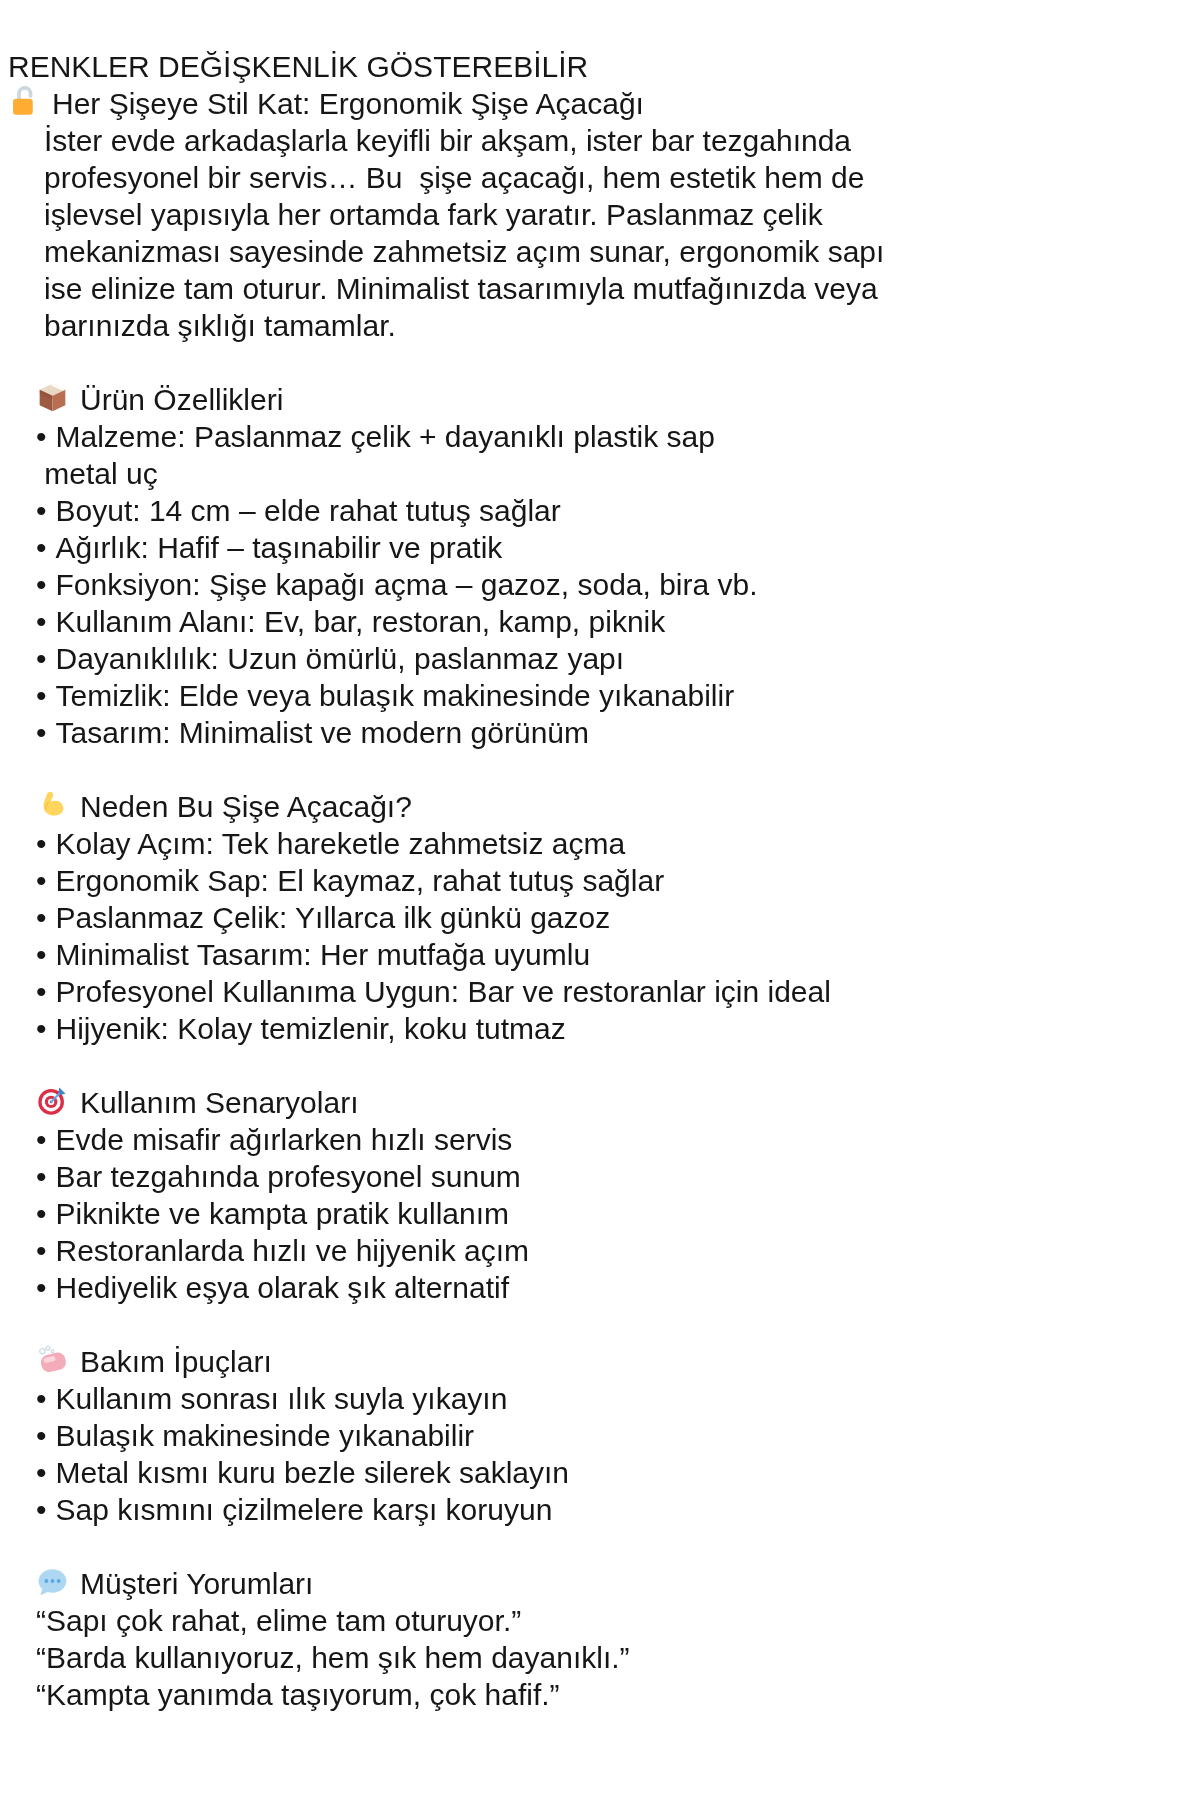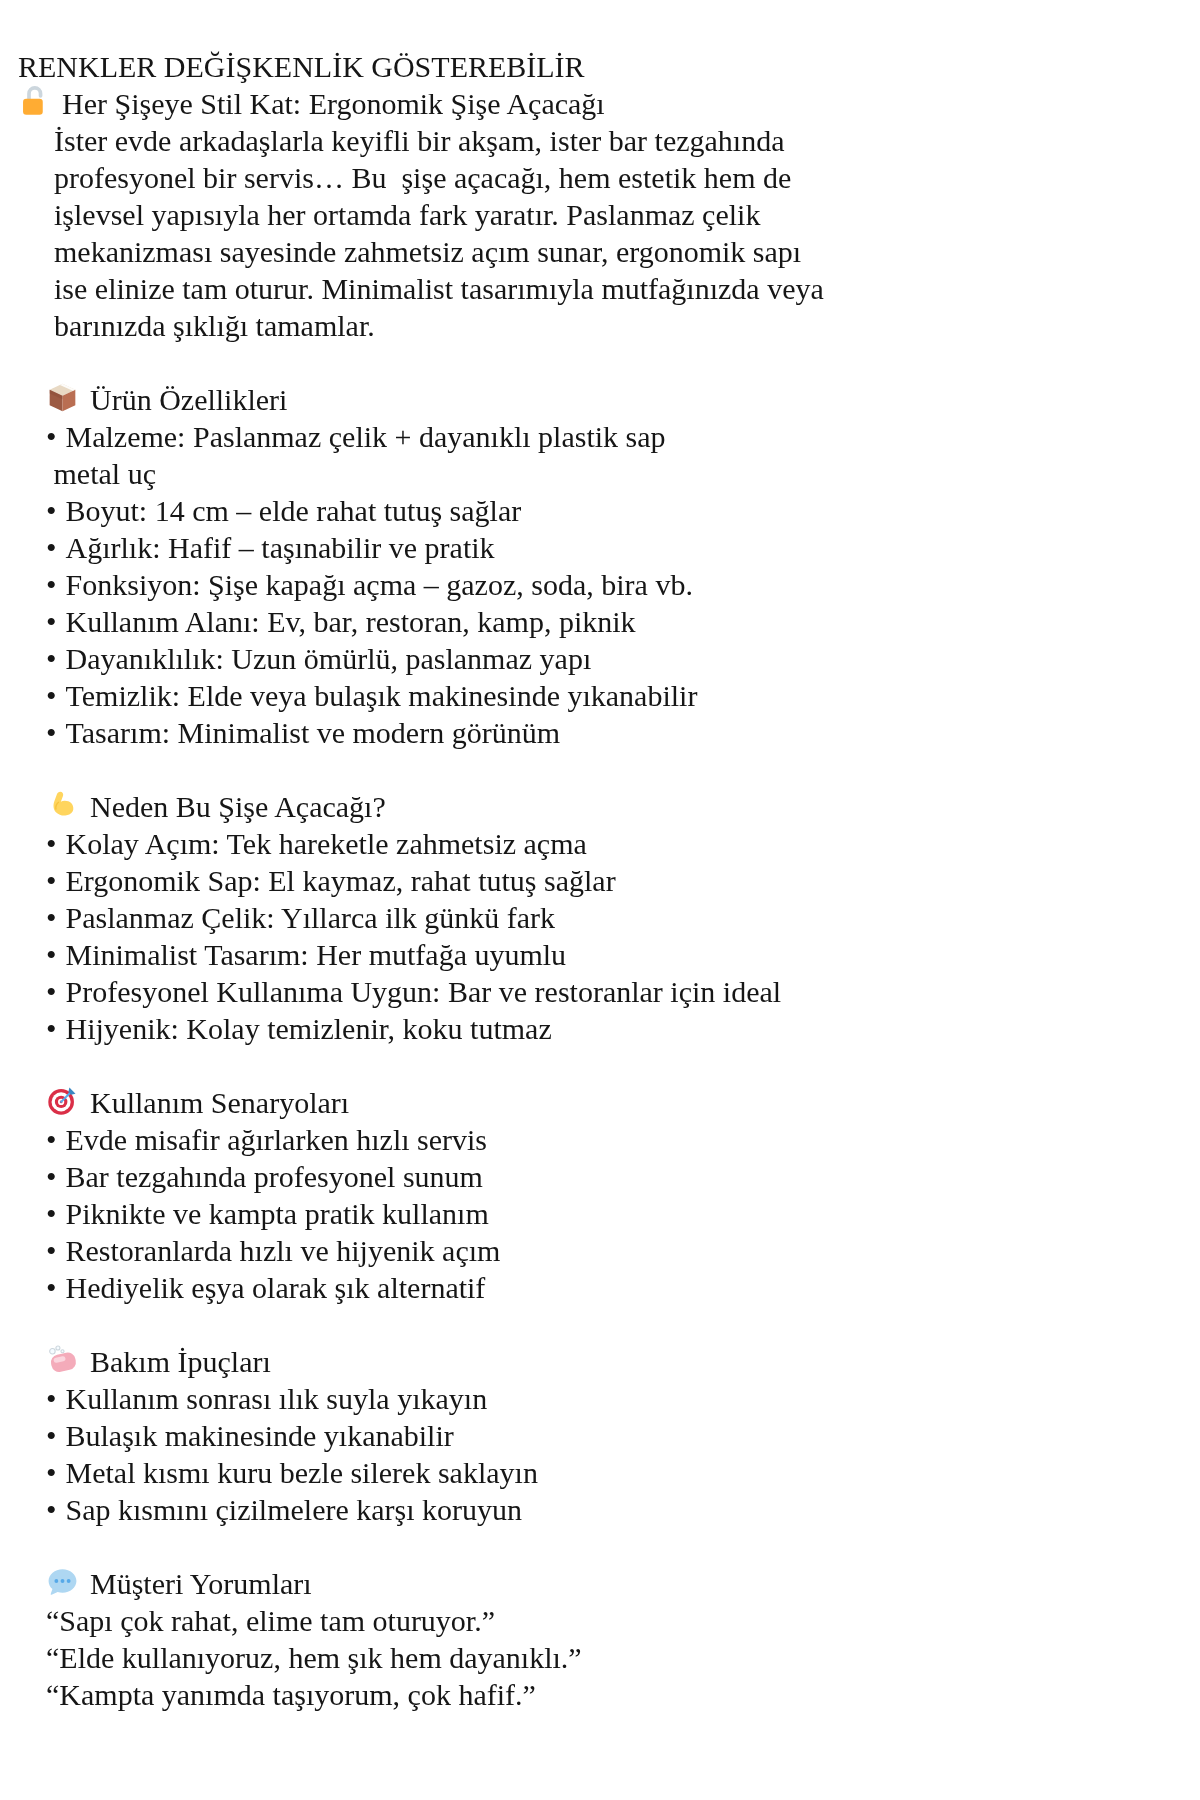--- a/index.html
+++ b/index.html
@@ -2,21 +2,21 @@
 <html lang="tr"><head>
 <meta charset="utf-8">
 <style>
   html,body{margin:0;padding:0;}
   body{
     width:1200px;height:1800px;overflow:hidden;background:#ffffff;
     color:#161616;
     font-family:"Liberation Sans","DejaVu Sans",sans-serif;
     font-size:30px;line-height:37px;font-weight:400;
   }
-  .page{padding:48px 28px 0 18px;font-family:Liberation Serif, serif;}
+  .page{padding:48px 28px 0 8px;}
   .pre{white-space:pre-wrap;margin-left:36px;}
   .heading{display:flex;gap:11px;}
   .icon{display:inline-flex;width:33px;height:33px;flex:0 0 auto;}
   .icon svg{width:33px;height:33px;display:block;}
   .section{margin-top:37px;margin-left:28px;}
   .item{white-space:pre-wrap;}
   .bullet{margin-right:9px;}
 </style>
 </head>
 <body>
@@ -75,21 +75,21 @@
             <svg viewBox="0 0 36 36">
               <path fill="#ffd55e" d="M29.8 23.2c.5-5.5-3.6-9.2-9.3-9.2-1.8 0-3.2.3-4.3 1l2.4-6.6c.7-2-.8-4.2-3-4.2-1.7 0-3.2 1.1-3.7 2.7L9 14.6c-1.5 4.4-1 9 2.2 12.1 2.8 2.8 7.2 4 11.2 3.1 4.6-1 7.1-3.4 7.4-6.6z"></path>
               <path fill="#f3ba2f" d="M14.5 15.8c-2.3 1.6-3.4 4.4-3 7.2.1.9-1.2 1.1-1.4.2-.7-3.4.7-6.9 3.5-8.6z" opacity="0.7"></path>
             </svg>
           </span>
       <span class="sec-title">Neden Bu Şişe Açacağı?</span>
     </div>
     <div class="sec-items">
           <div class="item"><span class="bullet">•</span><span class="item-text">Kolay Açım: Tek hareketle zahmetsiz açma</span></div>
           <div class="item"><span class="bullet">•</span><span class="item-text">Ergonomik Sap: El kaymaz, rahat tutuş sağlar</span></div>
-          <div class="item"><span class="bullet">•</span><span class="item-text">Paslanmaz Çelik: Yıllarca ilk günkü fark</span></div>
+          <div class="item"><span class="bullet">•</span><span class="item-text">Paslanmaz Çelik: Yıllarca ilk günkü gazoz</span></div>
           <div class="item"><span class="bullet">•</span><span class="item-text">Minimalist Tasarım: Her mutfağa uyumlu</span></div>
           <div class="item"><span class="bullet">•</span><span class="item-text">Profesyonel Kullanıma Uygun: Bar ve restoranlar için ideal</span></div>
           <div class="item"><span class="bullet">•</span><span class="item-text">Hijyenik: Kolay temizlenir, koku tutmaz</span></div>
         </div>
   </section>
 
   <section class="section">
     <div class="heading">
       <span class="icon sec-icon">
             <svg viewBox="0 0 36 36">
@@ -143,18 +143,18 @@
               <path fill="#aed7f2" d="M18 4.5C9.6 4.5 2.8 10.3 2.8 17.4c0 3.5 1.6 6.6 4.2 8.9l-1.9 5.3c-.2.6.4 1.2 1 .9l6.6-3c1.7.5 3.5.7 5.3.7 8.4 0 15.2-5.7 15.2-12.8S26.4 4.5 18 4.5z"></path>
               <circle cx="11.3" cy="17.4" r="2.1" fill="#57a9e8"></circle>
               <circle cx="18" cy="17.4" r="2.1" fill="#57a9e8"></circle>
               <circle cx="24.7" cy="17.4" r="2.1" fill="#57a9e8"></circle>
             </svg>
           </span>
       <span class="sec-title">Müşteri Yorumları</span>
     </div>
     <div class="sec-items">
           <div class="item"><span class="item-text">“Sapı çok rahat, elime tam oturuyor.”</span></div>
-          <div class="item"><span class="item-text">“Elde kullanıyoruz, hem şık hem dayanıklı.”</span></div>
+          <div class="item"><span class="item-text">“Barda kullanıyoruz, hem şık hem dayanıklı.”</span></div>
           <div class="item"><span class="item-text">“Kampta yanımda taşıyorum, çok hafif.”</span></div>
         </div>
   </section>
 </div>
 </div>
 
 </body></html>

